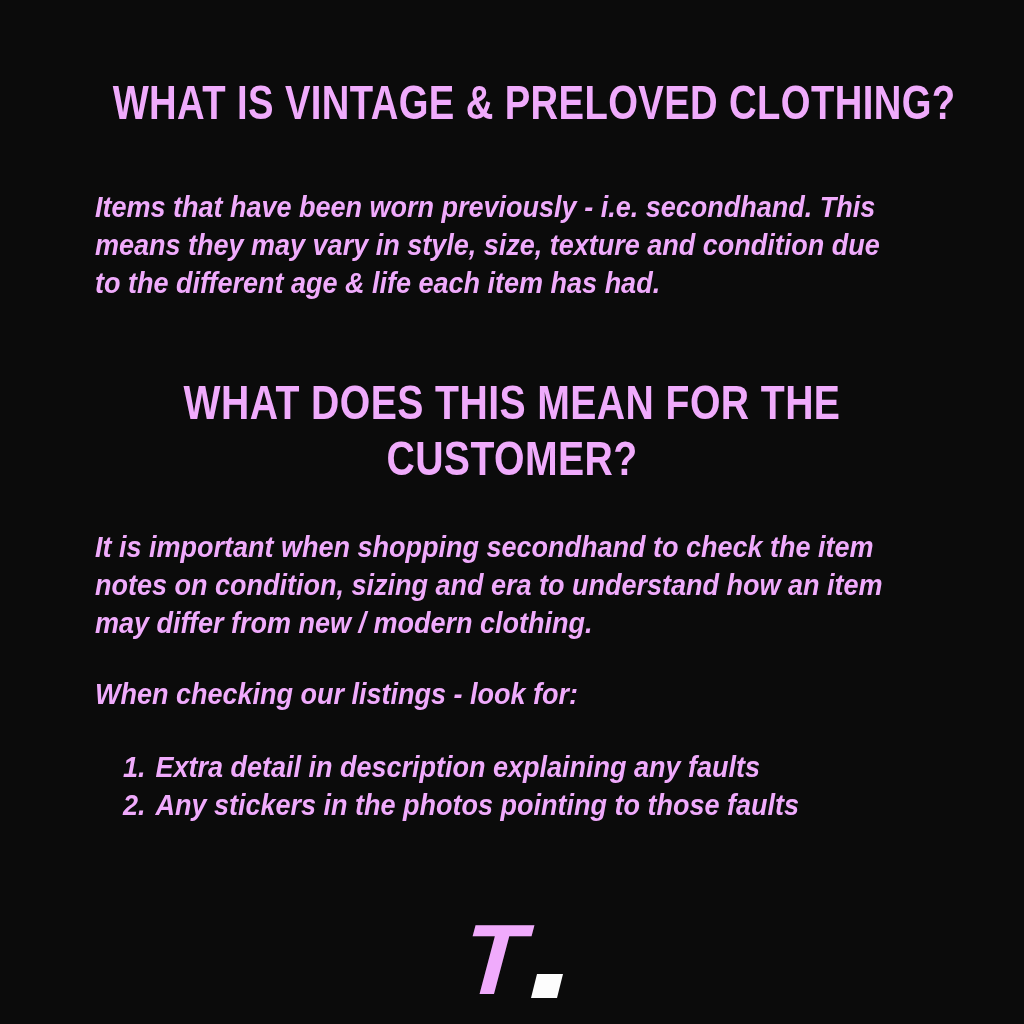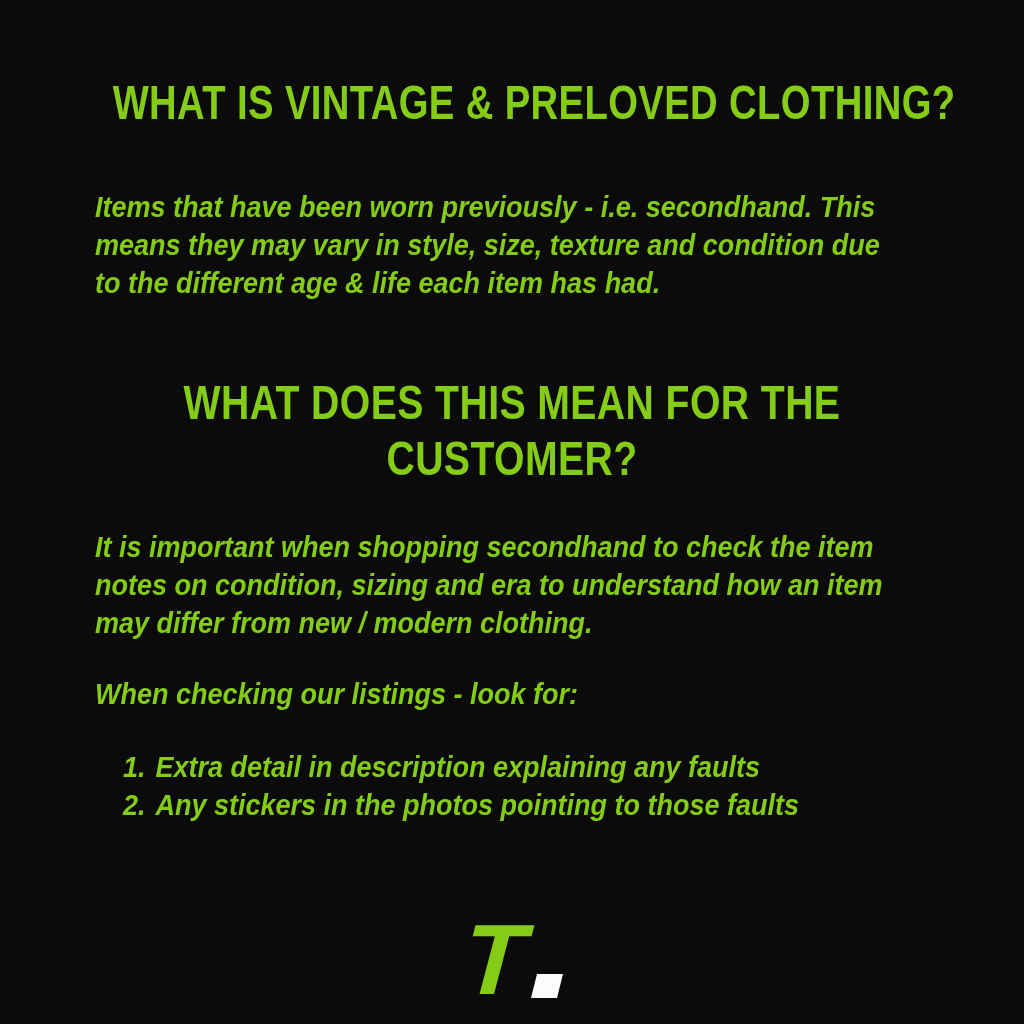--- a/index.html
+++ b/index.html
@@ -5,21 +5,21 @@
   html, body {
     margin: 0;
     padding: 0;
     background: #000;
   }
   .canvas {
     position: relative;
     width: 1024px;
     height: 1024px;
     background: #0b0b0b;
-    color: #84cc16;
+    color: #f0abfc;
     font-family: "Liberation Sans", sans-serif;
     overflow: hidden;
   }
   .main-title {
     position: absolute;
     top: 76px;
     left: 0;
     width: 1024px;
     margin: 0;
     text-align: center;

